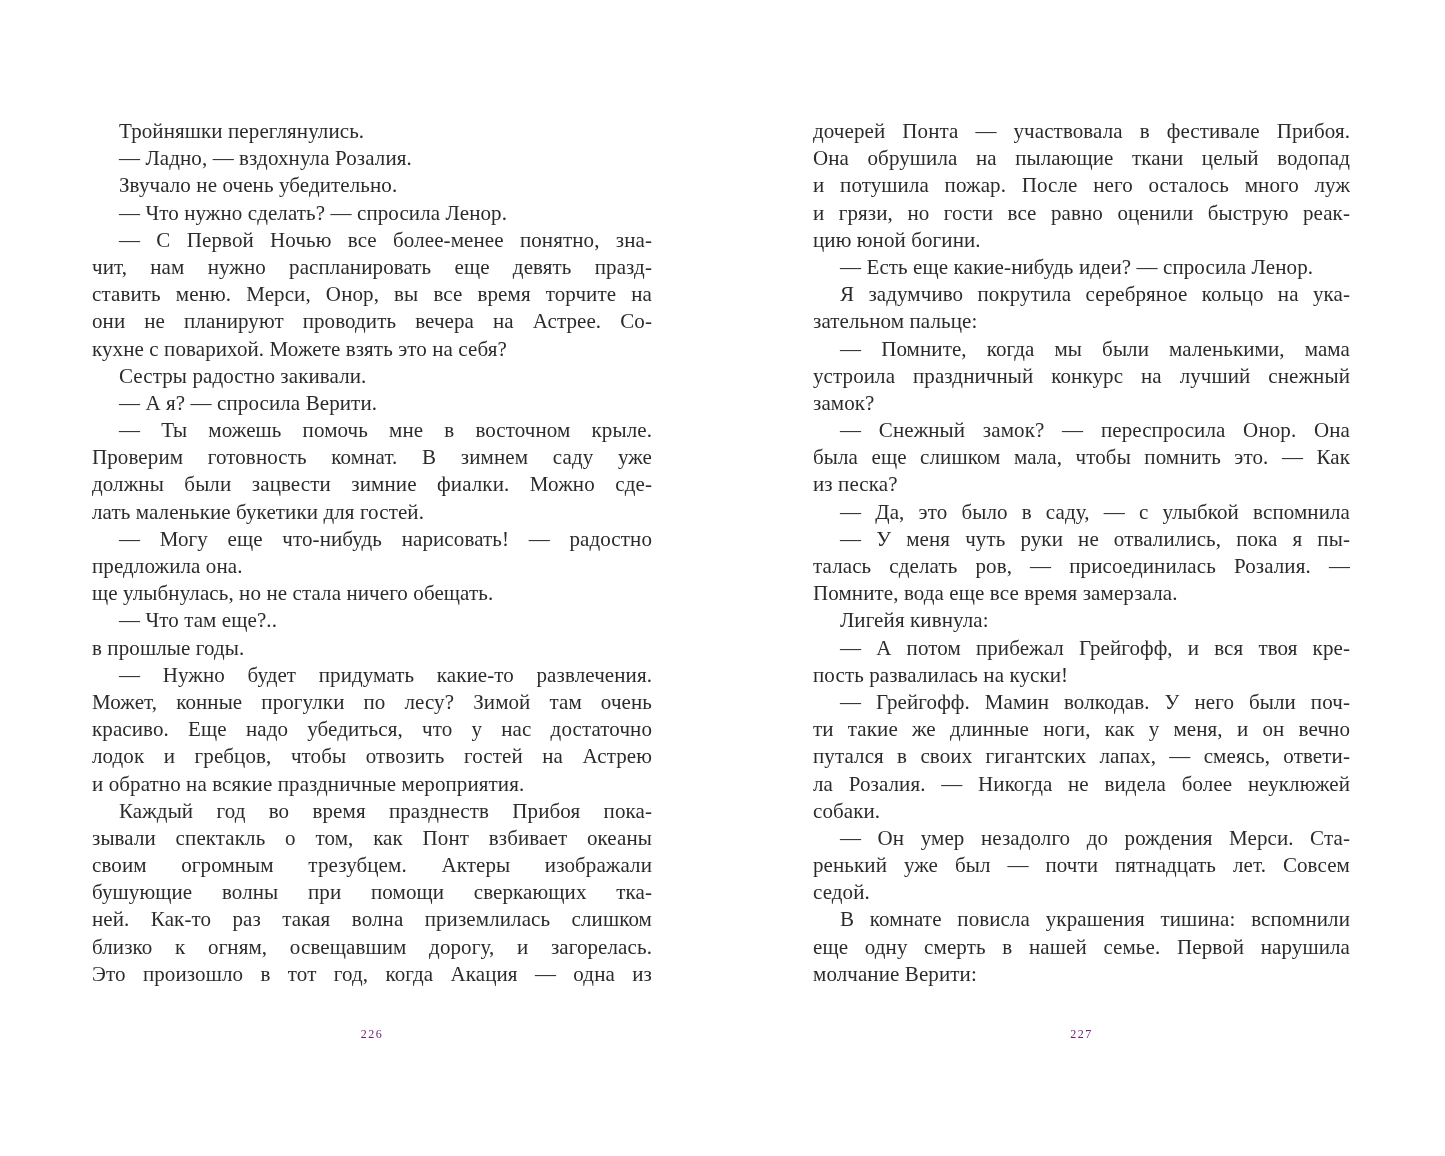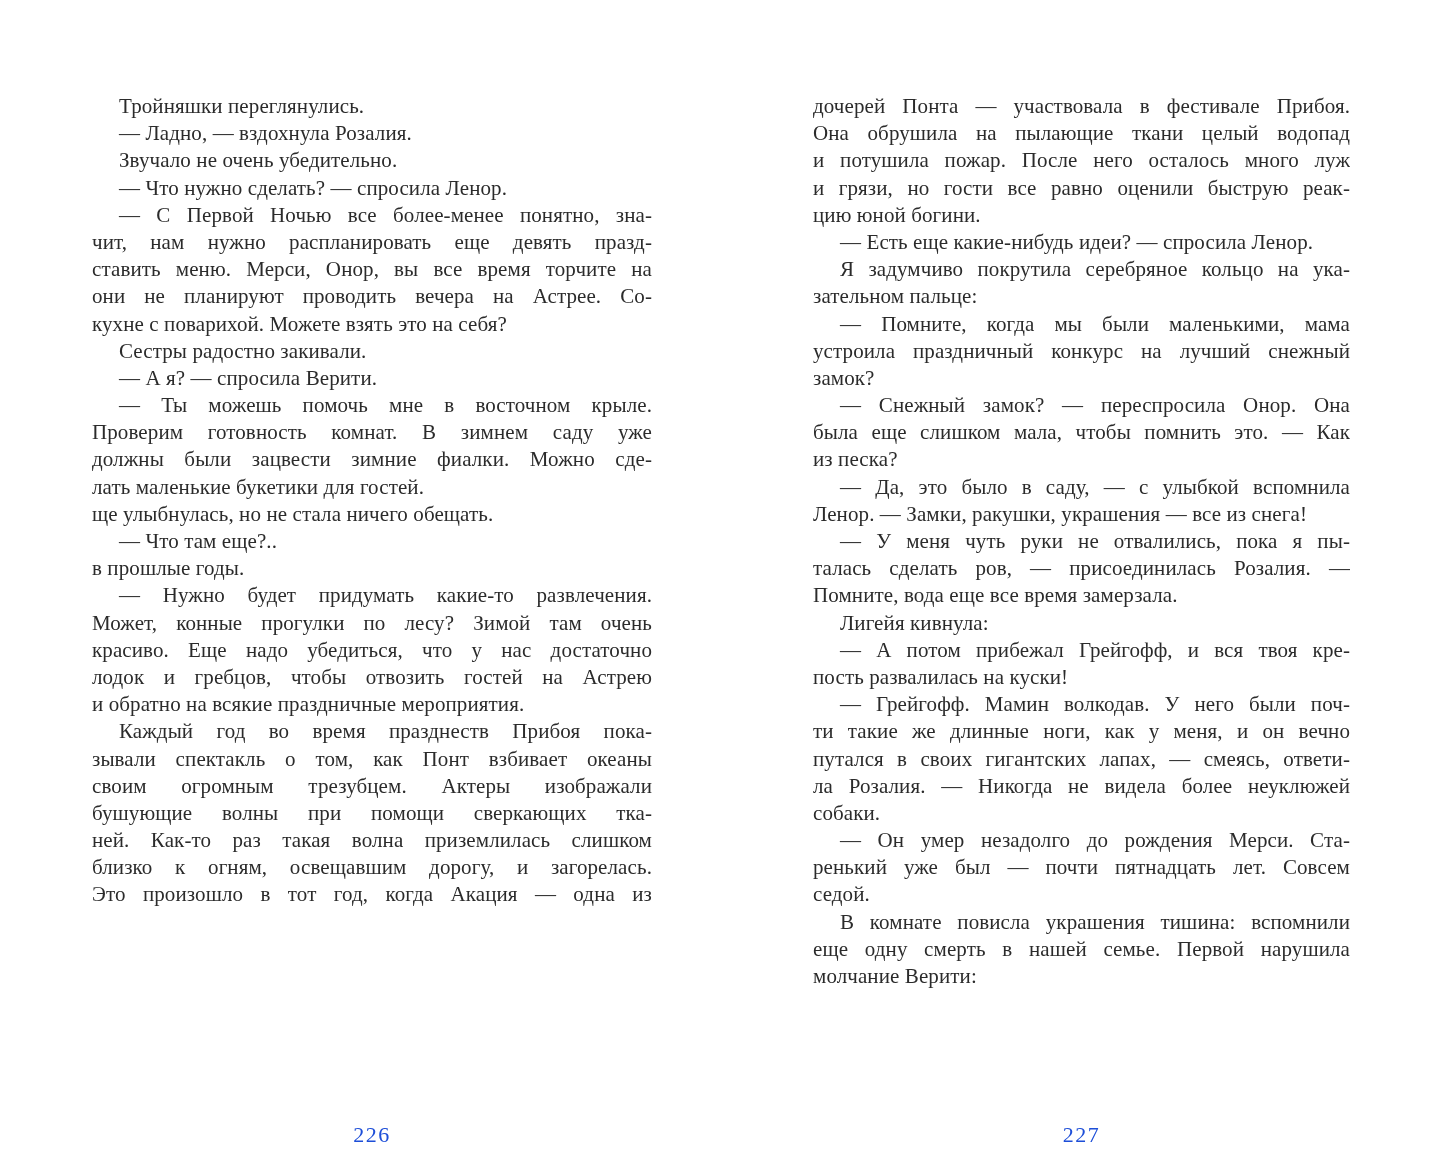--- a/index.html
+++ b/index.html
@@ -19,40 +19,40 @@
     position: absolute;
     inset: 0;
   }
   .page {
     position: absolute;
     top: 93px;
     height: 1040px;
   }
   .page-left  { left: 92px;  width: 560px; }
   .page-right { left: 813px; width: 537px; }
-  .text-block { width: 100%; }
+  .text-block { width: 100%; margin-top: 25px; }
   .line {
     font-size: 21px;
     line-height: 27.2px;
     height: 27.2px;
     overflow: hidden;
     text-align: justify;
     text-align-last: justify;
     letter-spacing: 0.1px;
   }
   .line.para-end { text-align-last: left; }
   .line.indent   { text-indent: 27px; }
   .page-number {
     position: absolute;
-    top: 1029px;
+    top: 934px;
     left: 0;
     width: 100%;
     text-align: center;
-    font-size: 22px;
-    color: #1d4ed8;
+    font-size: 12px;
+    color: #701a75;
     letter-spacing: 1.5px;
   }
 </style>
 </head>
 <body>
 
 <div class="spread">
 
   <div class="page page-left">
     <div class="text-block">
@@ -64,20 +64,22 @@
         <div class="line">чит, нам нужно распланировать еще девять празд-</div>
         <div class="line">ставить меню. Мерси, Онор, вы все время торчите на</div>
         <div class="line">они не планируют проводить вечера на Астрее. Со-</div>
         <div class="line para-end">кухне с поварихой. Можете взять это на себя?</div>
         <div class="line para-end indent">Сестры радостно закивали.</div>
         <div class="line para-end indent">— А я? — спросила Верити.</div>
         <div class="line indent">— Ты можешь помочь мне в восточном крыле.</div>
         <div class="line">Проверим готовность комнат. В зимнем саду уже</div>
         <div class="line">должны были зацвести зимние фиалки. Можно сде-</div>
         <div class="line para-end">лать маленькие букетики для гостей.</div>
+        <div class="line indent">— Могу еще что-нибудь нарисовать! — радостно</div>
+        <div class="line para-end">предложила она.</div>
         <div class="line para-end">ще улыбнулась, но не стала ничего обещать.</div>
         <div class="line para-end indent">— Что там еще?..</div>
         <div class="line para-end">в прошлые годы.</div>
         <div class="line indent">— Нужно будет придумать какие-то развлечения.</div>
         <div class="line">Может, конные прогулки по лесу? Зимой там очень</div>
         <div class="line">красиво. Еще надо убедиться, что у нас достаточно</div>
         <div class="line">лодок и гребцов, чтобы отвозить гостей на Астрею</div>
         <div class="line para-end">и обратно на всякие праздничные мероприятия.</div>
         <div class="line indent">Каждый год во время празднеств Прибоя пока-</div>
         <div class="line">зывали спектакль о том, как Понт взбивает океаны</div>
@@ -100,21 +102,20 @@
         <div class="line para-end indent">— Есть еще какие-нибудь идеи? — спросила Ленор.</div>
         <div class="line indent">Я задумчиво покрутила серебряное кольцо на ука-</div>
         <div class="line para-end">зательном пальце:</div>
         <div class="line indent">— Помните, когда мы были маленькими, мама</div>
         <div class="line">устроила праздничный конкурс на лучший снежный</div>
         <div class="line para-end">замок?</div>
         <div class="line indent">— Снежный замок? — переспросила Онор. Она</div>
         <div class="line">была еще слишком мала, чтобы помнить это. — Как</div>
         <div class="line para-end">из песка?</div>
         <div class="line indent">— Да, это было в саду, — с улыбкой вспомнила</div>
-        <div class="line para-end">Ленор. — Замки, ракушки, украшения — все из снега!</div>
         <div class="line indent">— У меня чуть руки не отвалились, пока я пы-</div>
         <div class="line">талась сделать ров, — присоединилась Розалия. —</div>
         <div class="line para-end">Помните, вода еще все время замерзала.</div>
         <div class="line para-end indent">Лигейя кивнула:</div>
         <div class="line indent">— А потом прибежал Грейгофф, и вся твоя кре-</div>
         <div class="line para-end">пость развалилась на куски!</div>
         <div class="line indent">— Грейгофф. Мамин волкодав. У него были поч-</div>
         <div class="line">ти такие же длинные ноги, как у меня, и он вечно</div>
         <div class="line">путался в своих гигантских лапах, — смеясь, ответи-</div>
         <div class="line">ла Розалия. — Никогда не видела более неуклюжей</div>

